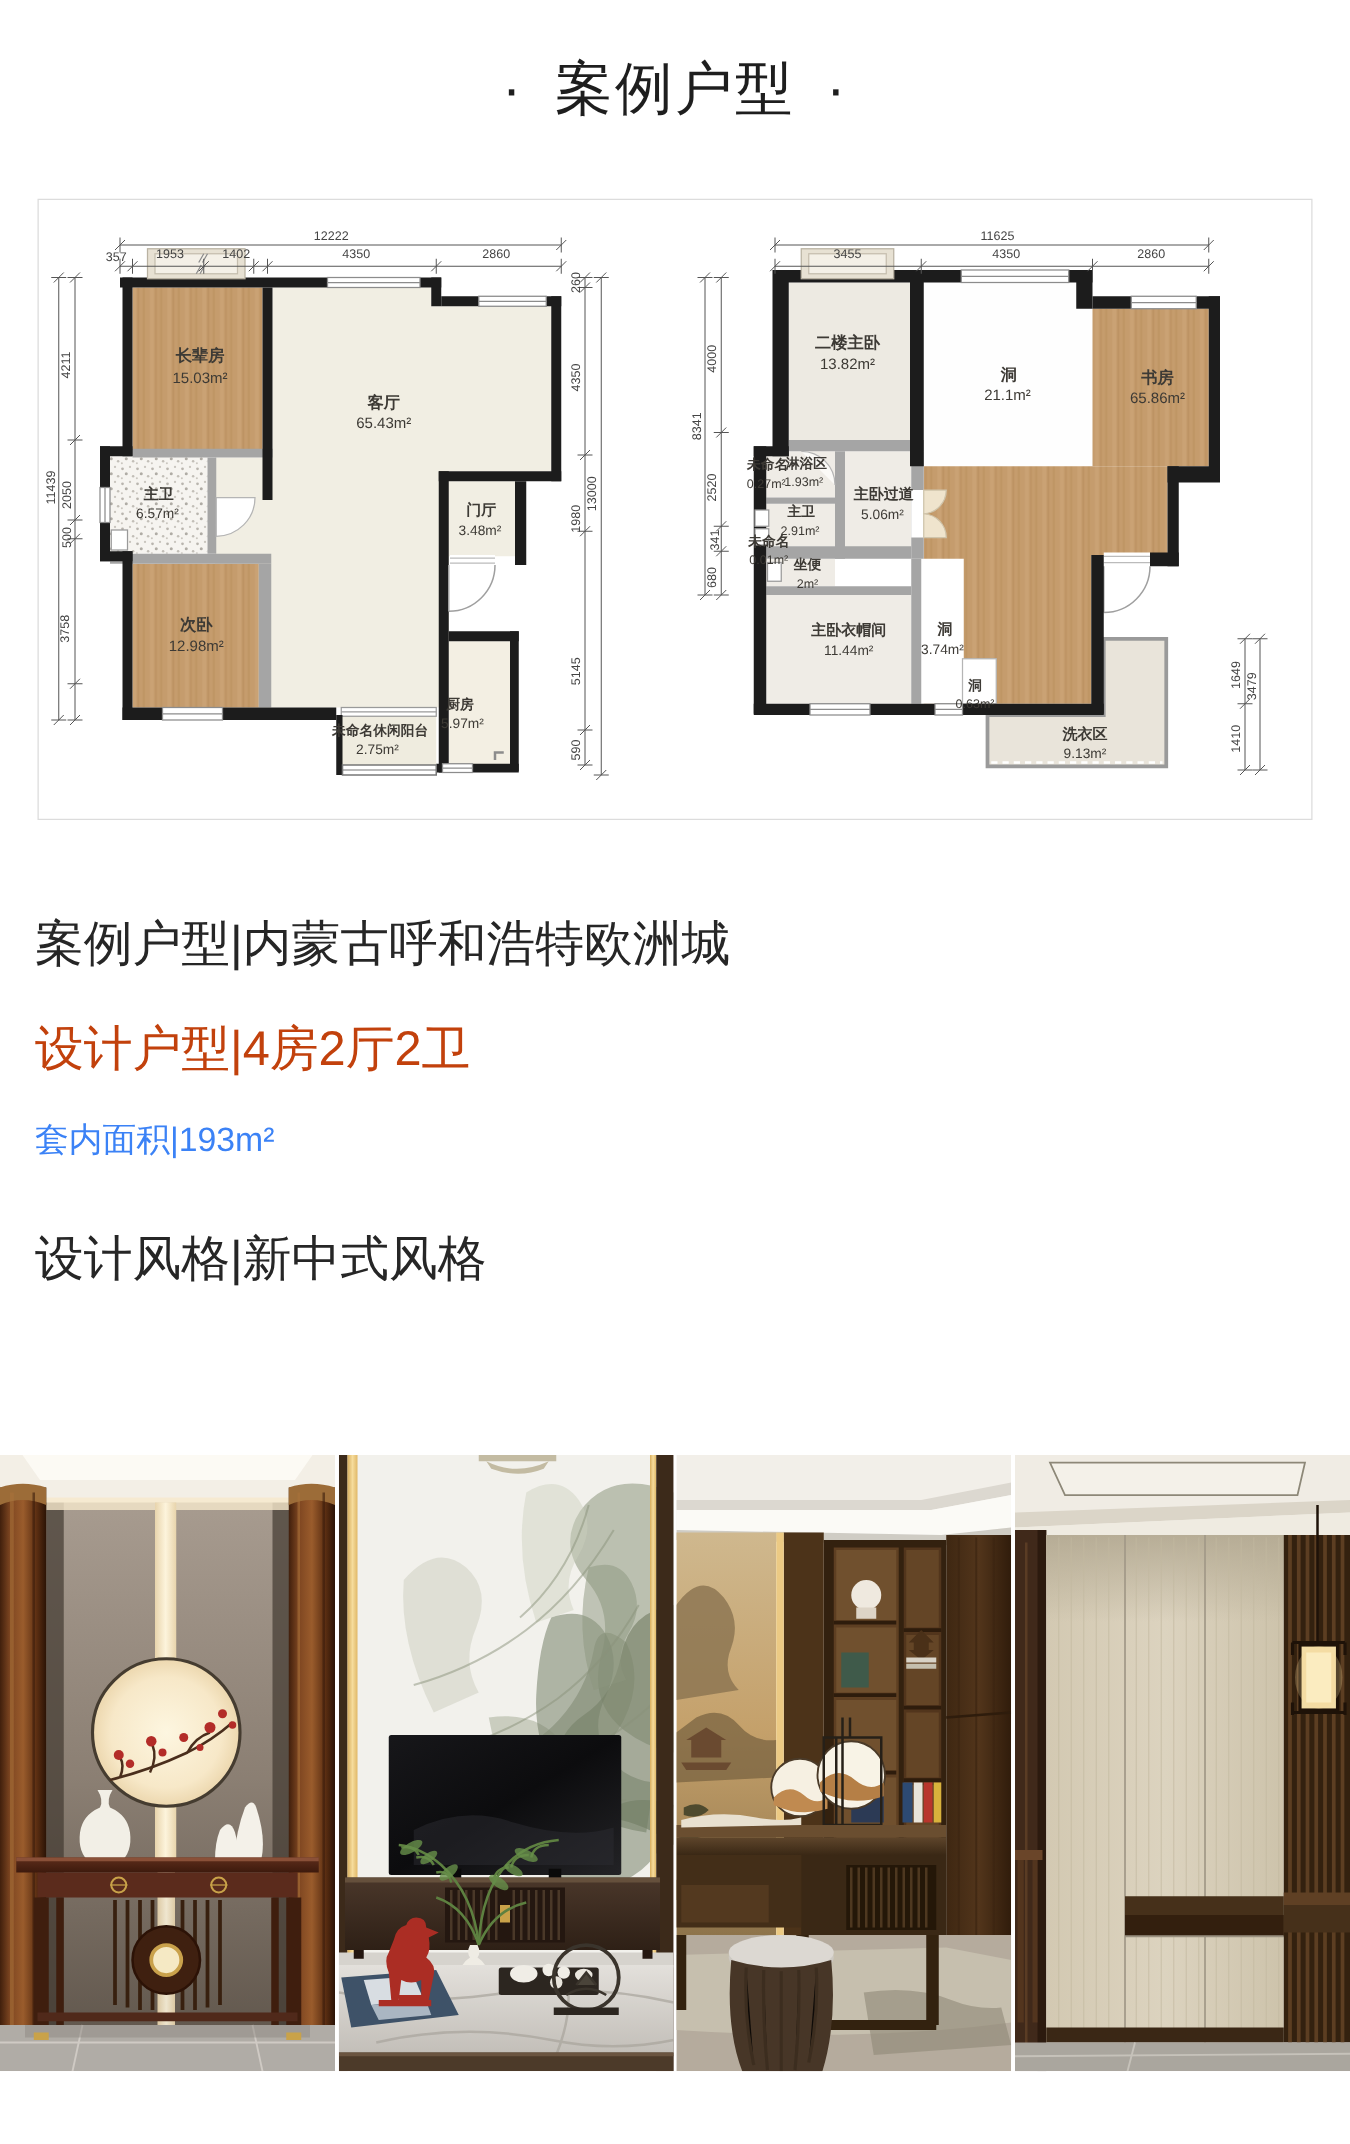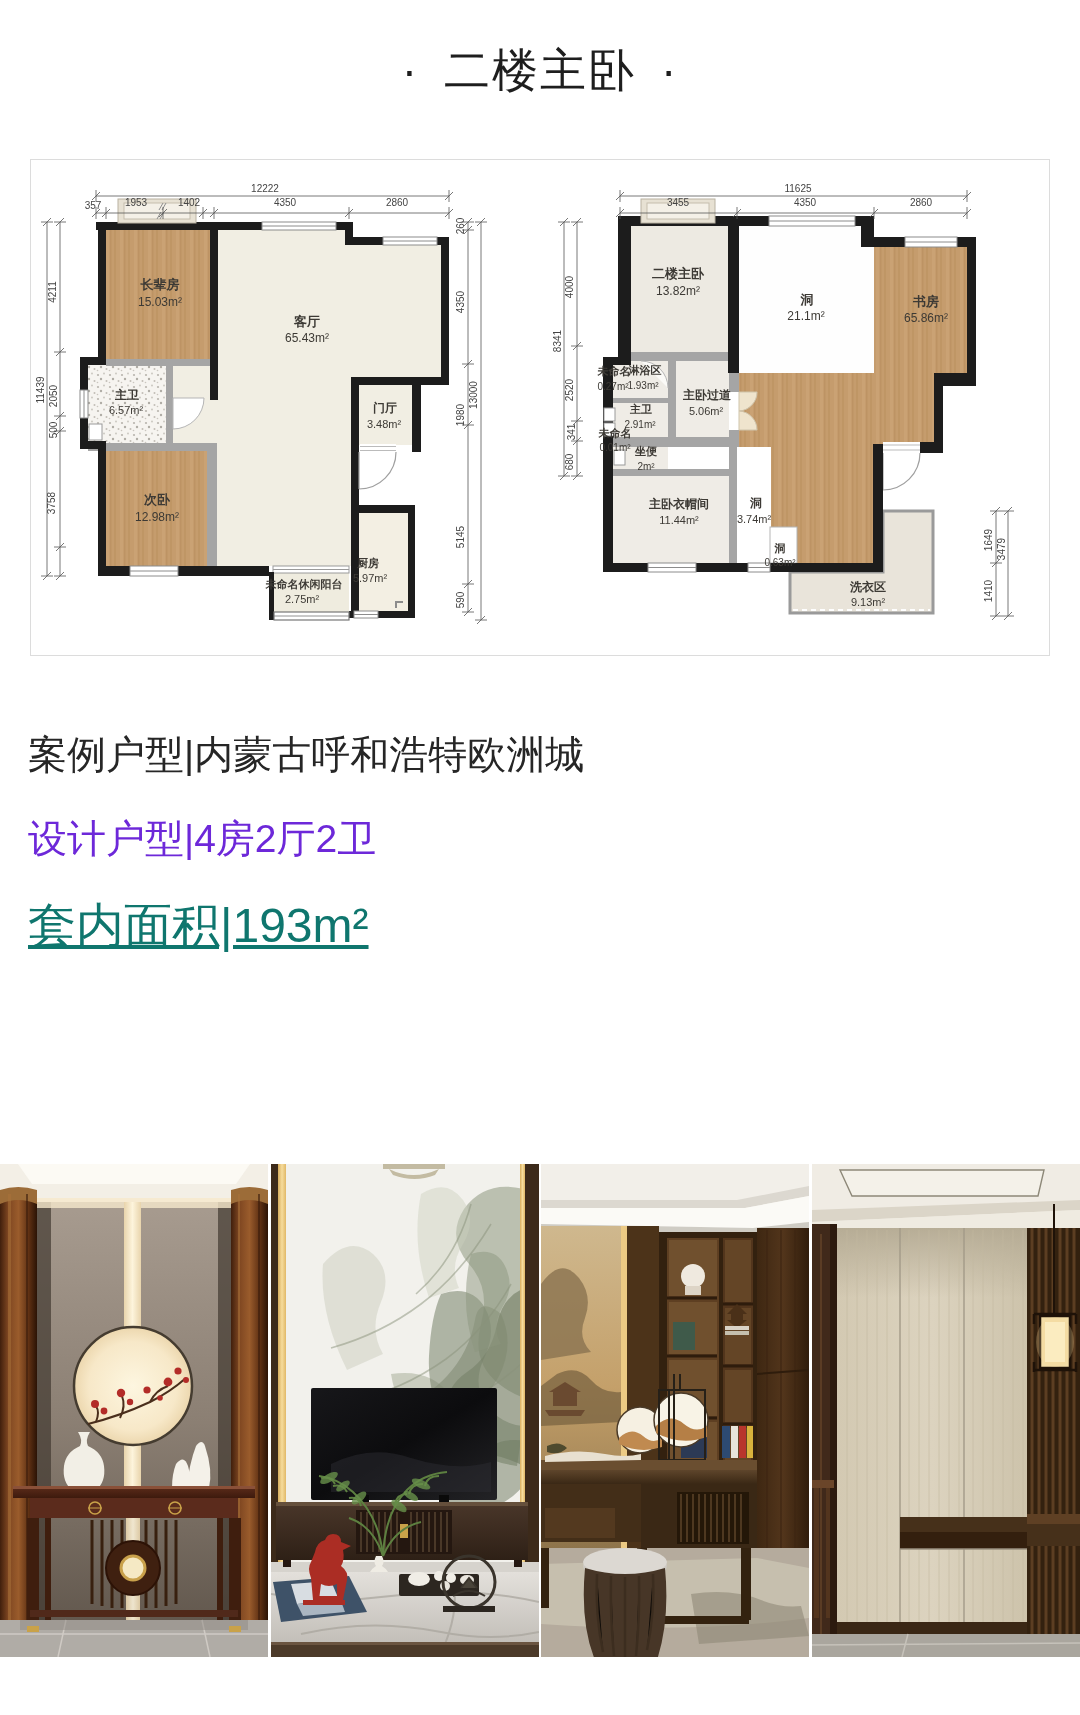--- a/index.html
+++ b/index.html
@@ -4,21 +4,21 @@
 <style>
 html,body{margin:0;padding:0;background:#fff;}
 body{font-family:"Liberation Sans",sans-serif;}
 #page{position:relative;width:1080px;height:1715px;background:#fff;overflow:hidden;}
 .abs{position:absolute;}
 </style>
 </head>
 <body>
 <div id="page">
 
-<div class="abs" style="left:0;top:40px;width:1080px;text-align:center;font-size:46px;font-weight:500;color:#1e1e1e;letter-spacing:2px;">· 二楼主卧 ·</div>
+<div class="abs" style="left:0;top:40px;width:1080px;text-align:center;font-size:46px;font-weight:500;color:#1e1e1e;letter-spacing:2px;">· 案例户型 ·</div>
 
 <div class="abs" style="left:30px;top:159px;width:1018px;height:495px;border:1px solid #dcdcdc;background:#fff;"></div>
 
 <svg class="abs" style="left:30px;top:159px;" width="1020" height="497" viewBox="30 159 1020 497">
 <defs>
 <pattern id="wood" width="14" height="60" patternUnits="userSpaceOnUse">
 <rect width="14" height="60" fill="#c59c6d"></rect>
 <rect x="2" width="2" height="60" fill="#bd9463" opacity=".7"></rect>
 <rect x="8" width="3" height="60" fill="#cca476" opacity=".8"></rect>
 <rect x="12" width="1.5" height="60" fill="#b78e5e" opacity=".6"></rect>
@@ -484,24 +484,25 @@
           <line x1="1008" y1="511" x2="1008" y2="616"></line>
           <path d="M 1002 511 h 12 M 1002 616 h 12 M 1004 515 l 8 -8 M 1004 620 l 8 -8"></path>
         </g>
 
 <text x="1005" y="549" font-size="10" fill="#444" text-anchor="middle" transform="rotate(-90 1005 549)">3479</text>
 </g>
 </svg>
 
 <div class="abs" style="left:28px;top:728px;font-size:39px;color:#262626;">案例户型|内蒙古呼和浩特欧洲城</div>
 
-<div class="abs" style="left:28px;top:812px;font-size:39px;color:#6d28d9;">设计户型|4房2厅2卫</div>
-
-<div class="abs" style="left:28px;top:894px;font-size:48px;color:#0f766e;text-decoration:underline;">套内面积|193m²</div>
-
+<div class="abs" style="left:28px;top:812px;font-size:39px;color:#c2410c;">设计户型|4房2厅2卫</div>
+
+<div class="abs" style="left:28px;top:894px;font-size:27px;color:#3b82f6;">套内面积|193m²</div>
+
+<div class="abs" style="left:28px;top:980px;font-size:39px;color:#262626;">设计风格|新中式风格</div>
 
 <div class="abs" id="ph1" style="left:0;top:1164px;width:268px;height:493px;overflow:hidden;">
 <svg width="268" height="493" viewBox="0 0 268 493">
 <defs>
 <linearGradient id="p1wall" x1="0" y1="0" x2="0" y2="1">
 <stop offset="0" stop-color="#aca094"></stop>
             <stop offset=".55" stop-color="#8b7f73"></stop>
             <stop offset="1" stop-color="#60564c"></stop>
 </linearGradient>
 <linearGradient id="p1wood" x1="0" y1="0" x2="1" y2="0">

